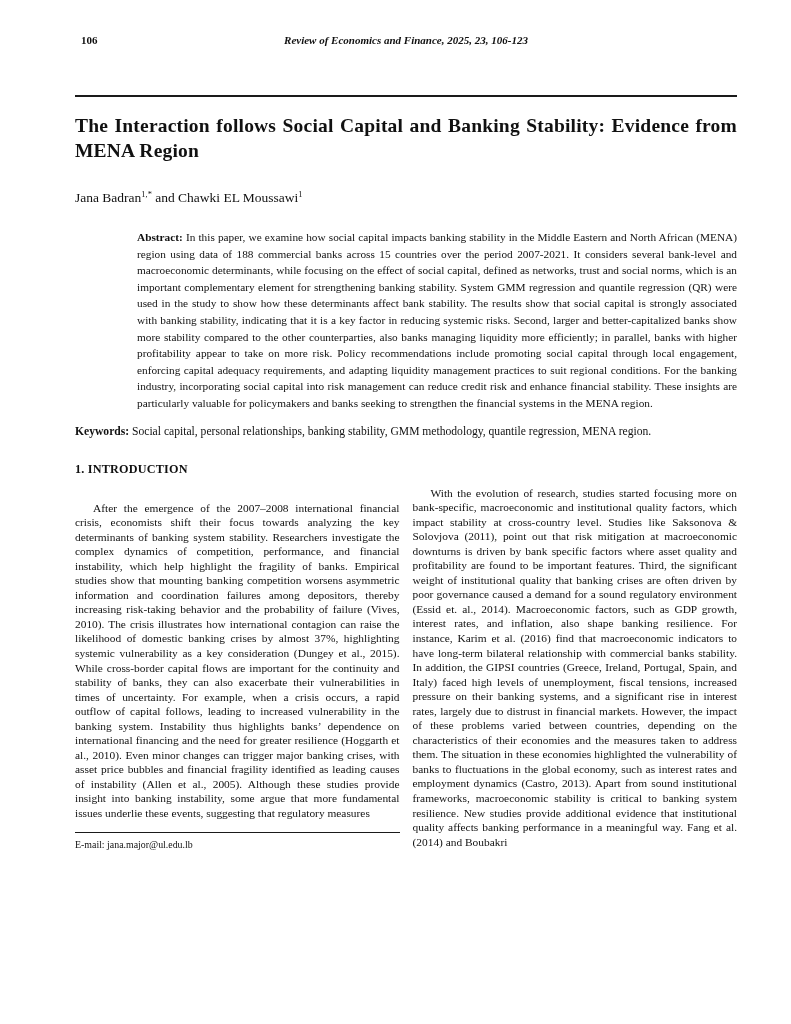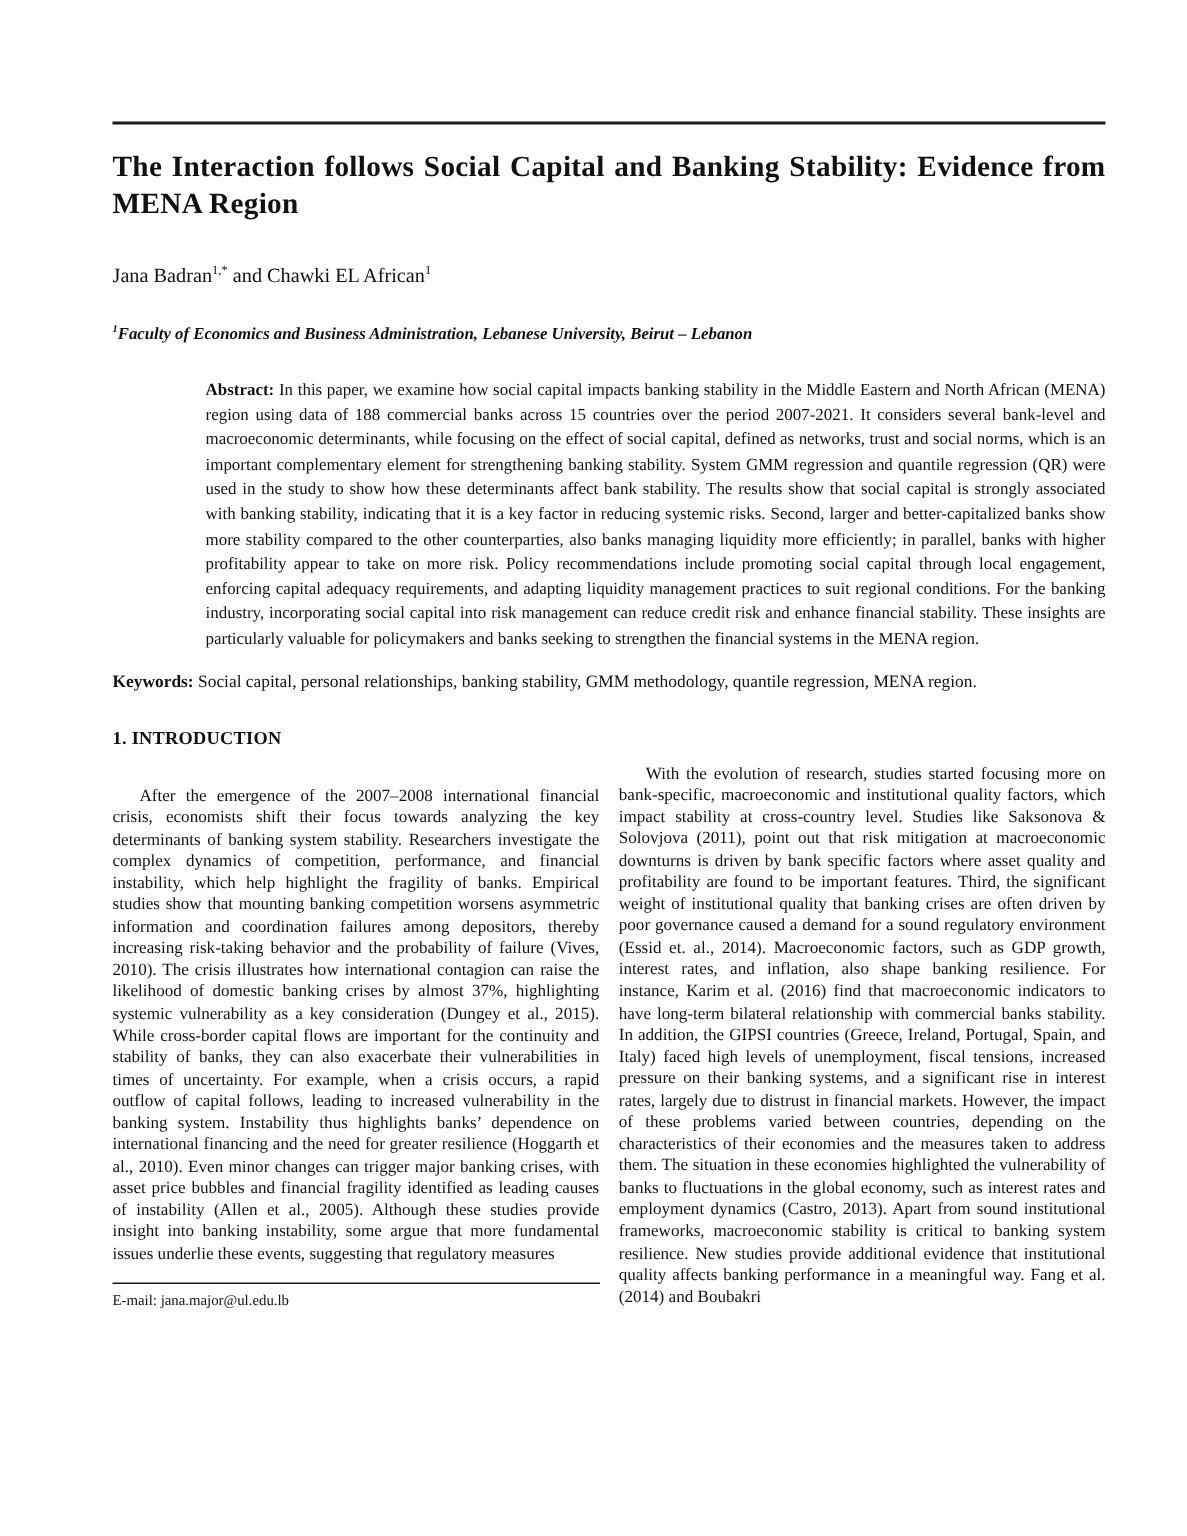--- a/index.html
+++ b/index.html
@@ -98,28 +98,31 @@
     line-height: 13.2px;
     text-align: justify;
   }
   .footnote .email-line { display: block; text-align: left; }
 </style>
 </head>
 <body>
 
 <div class="page">
 
+  <div class="header-row">
+    <span class="page-number">106</span>
+    <span class="journal-ref">Review of Economics and Finance, 2025, 23, 106-123</span>
+  </div>
 
   <hr class="top-rule">
 
   <h1 class="article-title">The Interaction follows Social Capital and Banking Stability: Evidence from MENA Region</h1>
 
-  <div class="authors-line"><span>Jana Badran</span><sup>1,*</sup><span> and </span><span>Chawki EL African</span><sup>1</sup></div>
+  <div class="authors-line"><span>Jana Badran</span><sup>1,*</sup><span> and </span><span>Chawki EL Moussawi</span><sup>1</sup></div>
 
-  <div class="affiliation-line"><sup>1</sup><span>Faculty of Economics and Business Administration, Lebanese University, Beirut – Lebanon</span></div>
 
   <div class="abstract-block"><span class="abstract-label">Abstract:</span><span> In this paper, we examine how social capital impacts banking stability in the Middle Eastern and North African (MENA) region using data of 188 commercial banks across 15 countries over the period 2007-2021. It considers several bank-level and macroeconomic determinants, while focusing on the effect of social capital, defined as networks, trust and social norms, which is an important complementary element for strengthening banking stability. System GMM regression and quantile regression (QR) were used in the study to show how these determinants affect bank stability. The results show that social capital is strongly associated with banking stability, indicating that it is a key factor in reducing systemic risks. Second, larger and better-capitalized banks show more stability compared to the other counterparties, also banks managing liquidity more efficiently; in parallel, banks with higher profitability appear to take on more risk. Policy recommendations include promoting social capital through local engagement, enforcing capital adequacy requirements, and adapting liquidity management practices to suit regional conditions. For the banking industry, incorporating social capital into risk management can reduce credit risk and enhance financial stability. These insights are particularly valuable for policymakers and banks seeking to strengthen the financial systems in the MENA region.</span></div>
 
   <div class="keywords-line"><span class="keywords-label">Keywords:</span><span> Social capital, personal relationships, banking stability, GMM methodology, quantile regression, MENA region.</span></div>
 
   <div class="columns">
 
     <div class="col">
       <h2 class="section-heading">1. INTRODUCTION</h2>
       <p class="body-par">After the emergence of the 2007–2008 international financial crisis, economists shift their focus towards analyzing the key determinants of banking system stability. Researchers investigate the complex dynamics of competition, performance, and financial instability, which help highlight the fragility of banks. Empirical studies show that mounting banking competition worsens asymmetric information and coordination failures among depositors, thereby increasing risk-taking behavior and the probability of failure (Vives, 2010). The crisis illustrates how international contagion can raise the likelihood of domestic banking crises by almost 37%, highlighting systemic vulnerability as a key consideration (Dungey et al., 2015). While cross-border capital flows are important for the continuity and stability of banks, they can also exacerbate their vulnerabilities in times of uncertainty. For example, when a crisis occurs, a rapid outflow of capital follows, leading to increased vulnerability in the banking system. Instability thus highlights banks’ dependence on international financing and the need for greater resilience (Hoggarth et al., 2010). Even minor changes can trigger major banking crises, with asset price bubbles and financial fragility identified as leading causes of instability (Allen et al., 2005). Although these studies provide insight into banking instability, some argue that more fundamental issues underlie these events, suggesting that regulatory measures</p>

